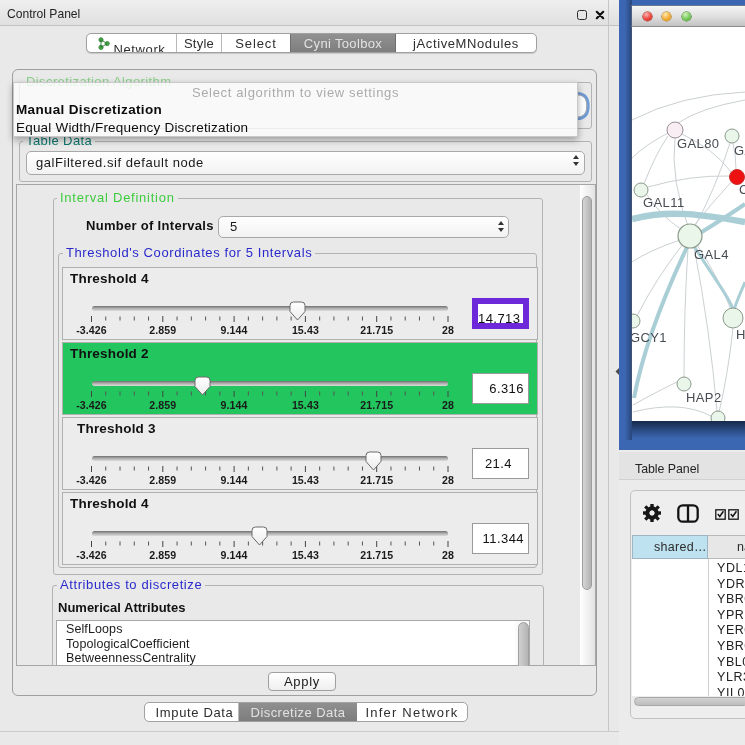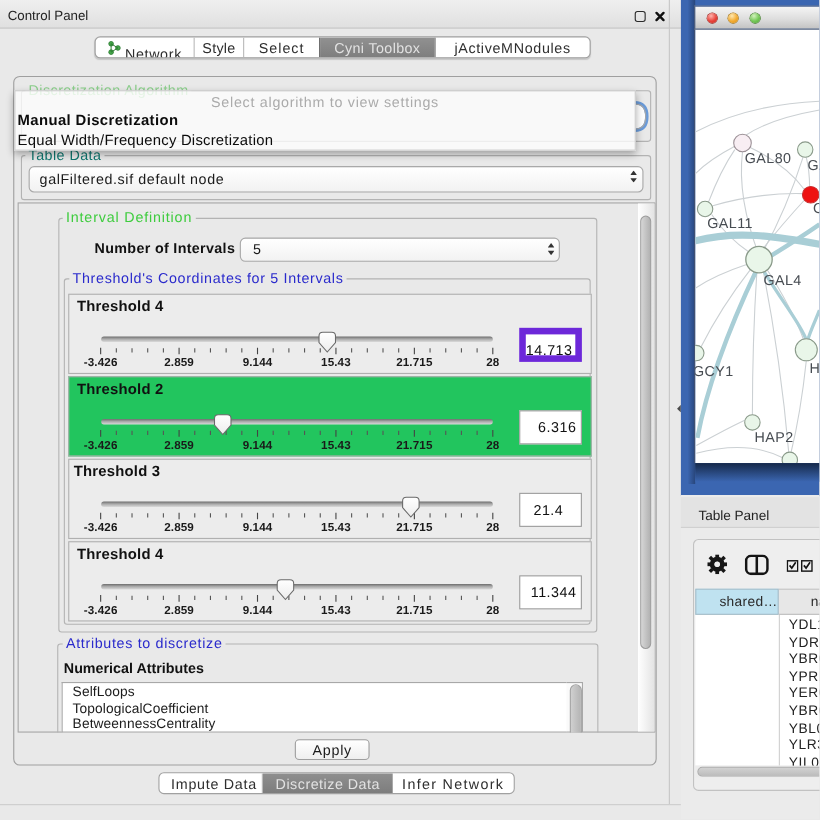--- a/index.html
+++ b/index.html
@@ -165,21 +165,21 @@
       <defs>
           <linearGradient id="tg1" x1="0" y1="0" x2="0" y2="1">
             <stop offset="0" stop-color="#ffffff"></stop>
             <stop offset="1" stop-color="#ececec"></stop>
           </linearGradient>
         </defs>
     </svg>
     <div class="abs" style="left:409px;top:30px;width:57px;height:31px;background:#fff;border:1px solid #9a9a9a;font-size:13px;color:#111;text-align:right;line-height:29px;padding-right:4px;letter-spacing:0.45px;">6.316</div>
   </div>
     <div class="abs" style="left:62px;top:417px;width:476px;height:73px;border:1px solid #b0b0b0;background:#ececec;">
-    <div class="abs bold" style="left:4px;top:3px;font-size:13.5px;color:#111;letter-spacing:0.2px;">Threshold 3</div>
+    <div class="abs bold" style="left:14px;top:3px;font-size:13.5px;color:#111;letter-spacing:0.2px;">Threshold 3</div>
     <div class="abs" style="left:28.5px;top:37.5px;width:356.5px;height:5px;border-radius:2.5px;background:linear-gradient(#6f6f6f,#ababab 45%,#dcdcdc);"></div>
     <svg class="abs" style="left:0px;top:48px;" width="476" height="8">
         <line x1="28.5" y1="0" x2="28.5" y2="6" stroke="#444" stroke-width="1"></line>
         <line x1="42.76" y1="0.5" x2="42.76" y2="4.5" stroke="#555" stroke-width="1"></line>
         <line x1="57.019999999999996" y1="0.5" x2="57.019999999999996" y2="4.5" stroke="#555" stroke-width="1"></line>
         <line x1="71.28" y1="0.5" x2="71.28" y2="4.5" stroke="#555" stroke-width="1"></line>
         <line x1="85.53999999999999" y1="0.5" x2="85.53999999999999" y2="4.5" stroke="#555" stroke-width="1"></line>
         <line x1="99.8" y1="0" x2="99.8" y2="6" stroke="#444" stroke-width="1"></line>
         <line x1="114.06" y1="0.5" x2="114.06" y2="4.5" stroke="#555" stroke-width="1"></line>
         <line x1="128.32" y1="0.5" x2="128.32" y2="4.5" stroke="#555" stroke-width="1"></line>

